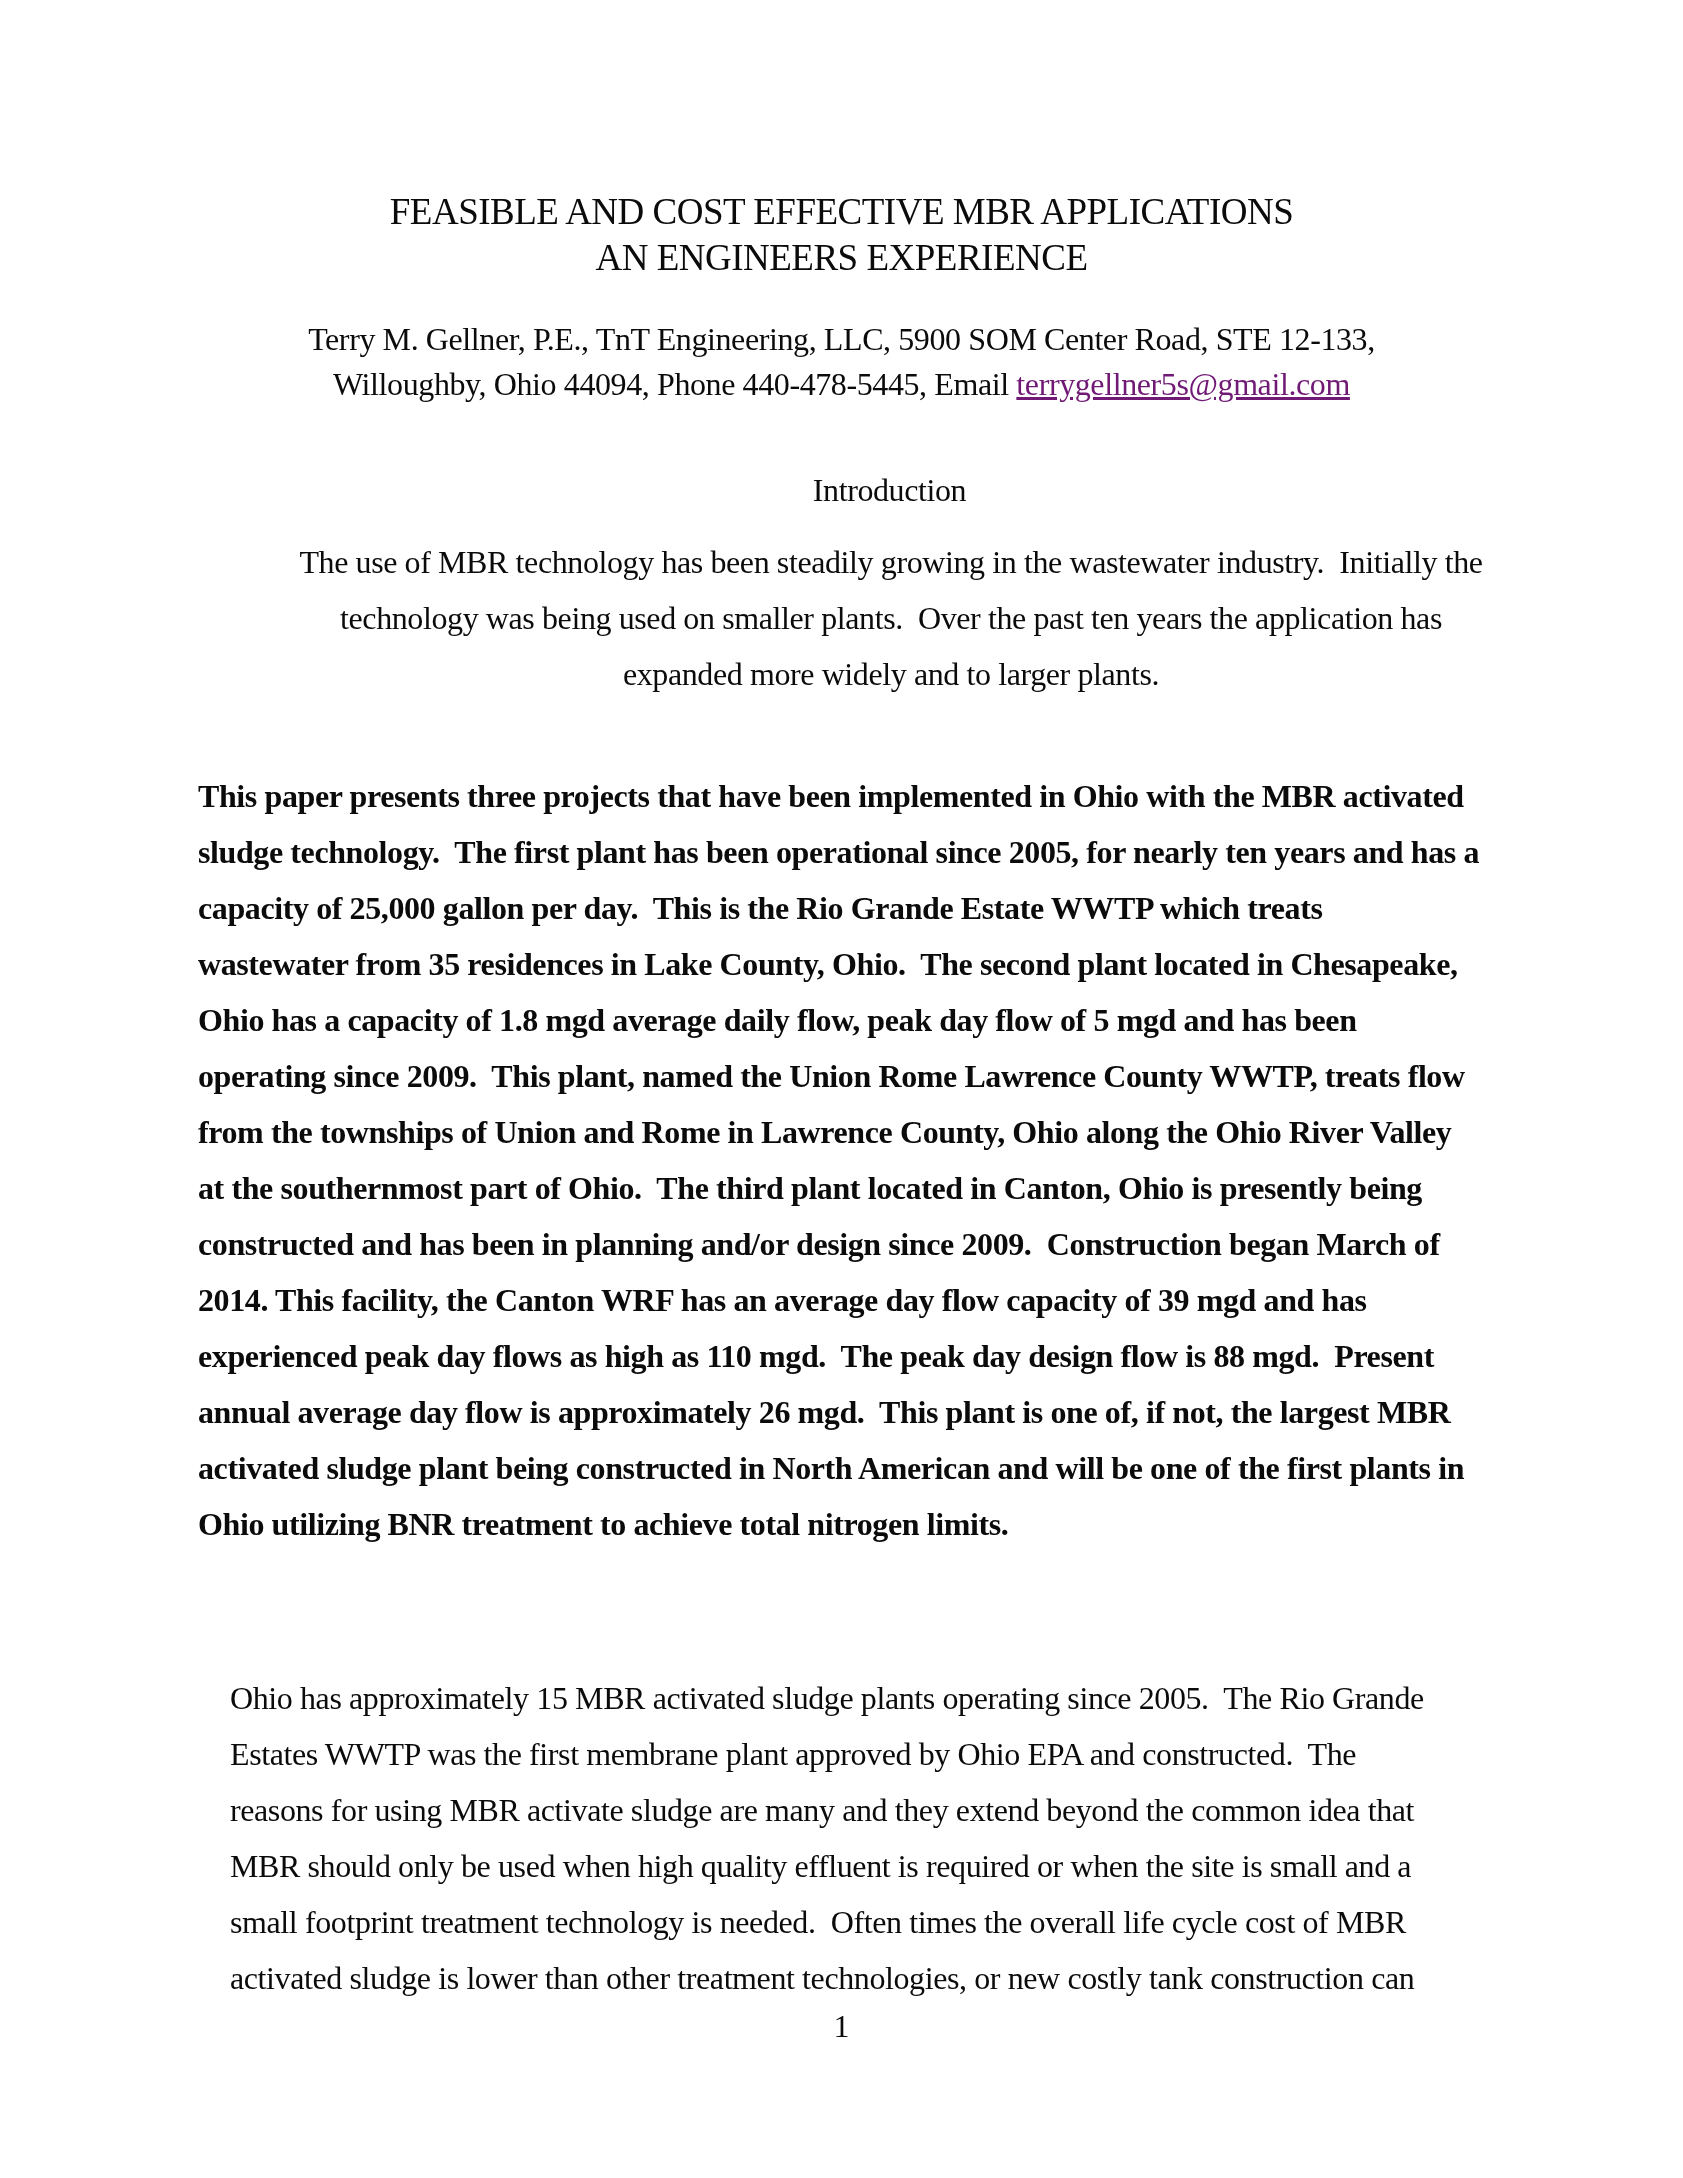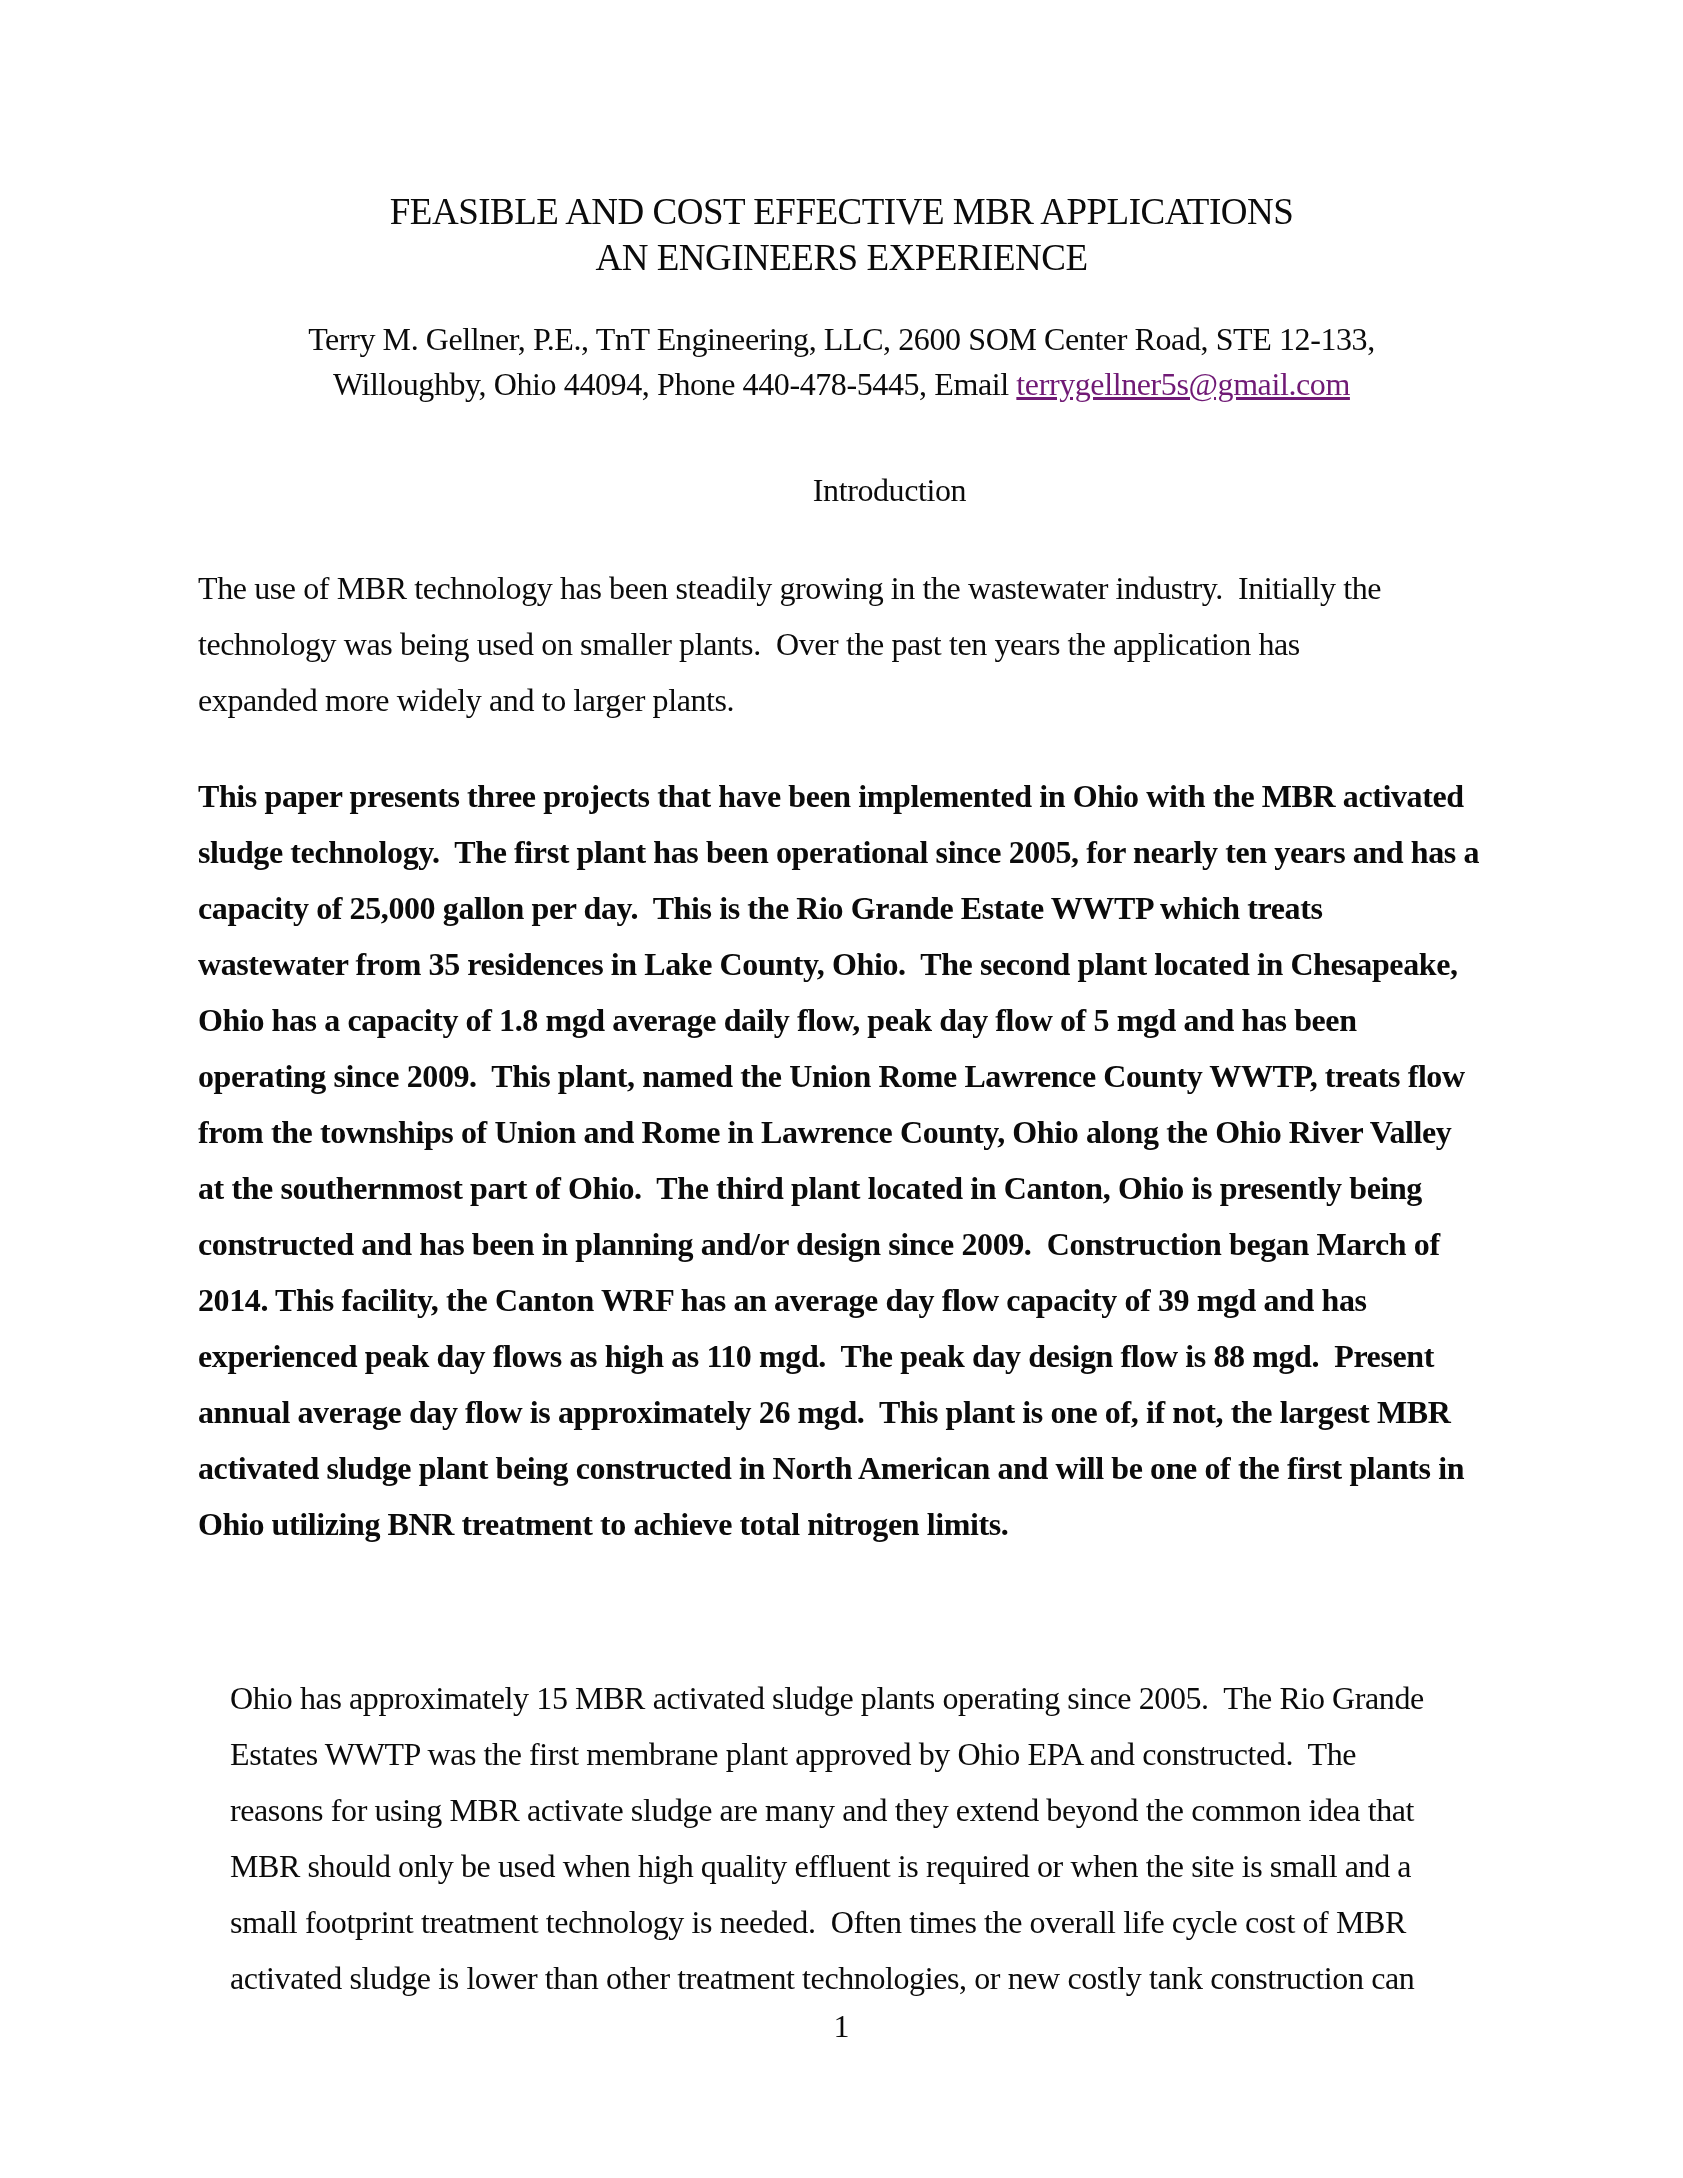--- a/index.html
+++ b/index.html
@@ -55,21 +55,21 @@
   .para {
     position: absolute;
     left: 198px;
     width: 1386px;
     font-size: 32px;
     line-height: 56px;
     letter-spacing: -0.4px;
     white-space: pre;
     text-align: left;
   }
-  .para-1 { top: 560px; }
+  .para-1 { top: 534px; text-align: center; }
   .para-2 { top: 768px; font-weight: bold; }
   .para-3 { top: 1670px; margin-left: 32px; }
   .page-number {
     position: absolute;
     top: 2004px;
     left: 0;
     width: 100%;
     text-align: center;
     font-size: 32px;
     line-height: 44px;
@@ -79,21 +79,21 @@
 <body>
 
 <div class="page">
 
   <div class="title-block">
     <div>FEASIBLE AND COST EFFECTIVE MBR APPLICATIONS</div>
     <div>AN ENGINEERS EXPERIENCE</div>
   </div>
 
   <div class="author-block">
-    <div>Terry M. Gellner, P.E., TnT Engineering, LLC, 2600 SOM Center Road, STE 12-133,</div>
+    <div>Terry M. Gellner, P.E., TnT Engineering, LLC, 5900 SOM Center Road, STE 12-133,</div>
     <div><span>Willoughby, Ohio 44094, Phone 440-478-5445, Email </span><a class="email-link">terrygellner5s@gmail.com</a></div>
   </div>
 
   <div class="intro-heading">Introduction</div>
 
   <div class="para para-1">The use of MBR technology has been steadily growing in the wastewater industry.  Initially the
 technology was being used on smaller plants.  Over the past ten years the application has
 expanded more widely and to larger plants.</div>
 
   <div class="para para-2">This paper presents three projects that have been implemented in Ohio with the MBR activated

